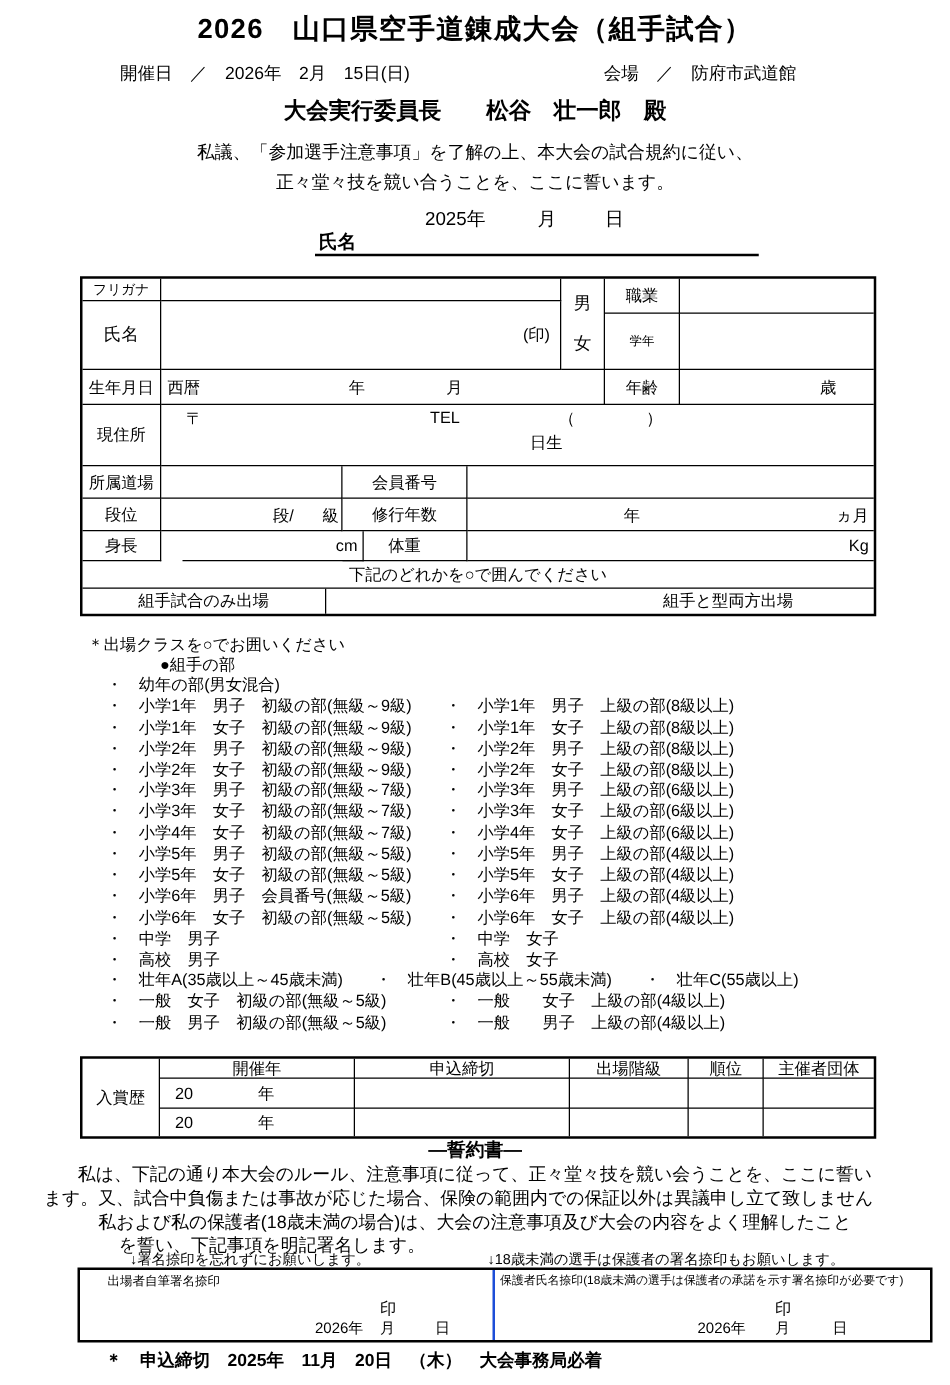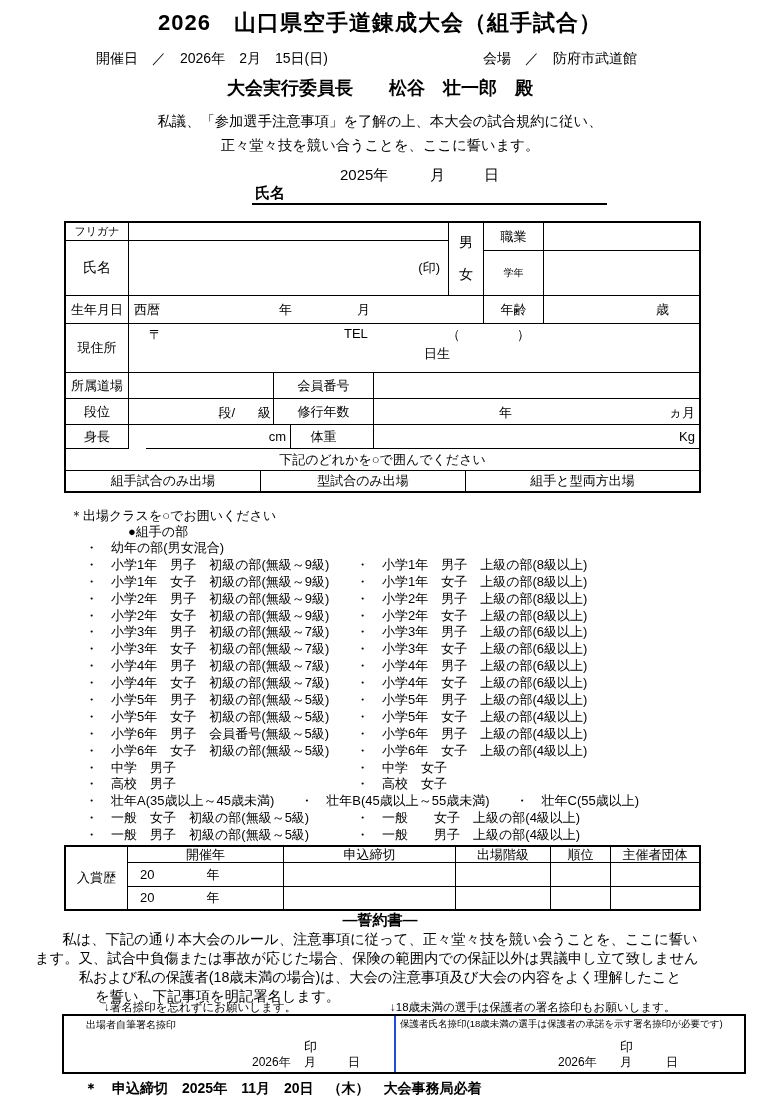--- a/index.html
+++ b/index.html
@@ -84,21 +84,20 @@
     <div class="cell bb fs13" style="left:308px;top:176px;width:325px;height:26px;">
       <span class="inner" style="left:125px;top:5px;">年</span>
       <span class="inner" style="right:4px;top:5px;">ヵ月</span>
     </div>
     <div class="cell lab br bb fs13" style="left:0;top:202px;width:63px;height:24px;">身長</div>
     <div class="cell br bb fs13" style="left:80px;top:202px;width:145px;height:24px;display:flex;align-items:center;justify-content:flex-end;padding-right:4px;">cm</div>
     <div class="cell lab br bb fs13" style="left:208px;top:202px;width:100px;height:24px;">体重</div>
     <div class="cell bb fs13" style="left:308px;top:202px;width:325px;height:24px;display:flex;align-items:center;justify-content:flex-end;padding-right:4px;">Kg</div>
     <div class="cell lab bb fs13" style="left:0;top:226px;width:633px;height:22px;">下記のどれかを○で囲んでください</div>
     <div class="cell lab br fs13" style="left:0;top:248px;width:195px;height:20px;">組手試合のみ出場</div>
-    <div class="cell lab br fs13" style="left:195px;top:248px;width:205px;height:20px;">型試合のみ出場</div>
     <div class="cell lab fs13" style="left:400px;top:248px;width:233px;height:20px;">組手と型両方出場</div>
   </div>
 
   <div class="abs fs13" style="left:70px;top:507px;">＊出場クラスを○でお囲いください</div>
   <div class="abs fs13" style="left:128px;top:523px;">●組手の部</div>
   <div class="abs" style="left:0;top:539px;width:760px;text-align:right;">
     <div class="class-row">
         <span class="cl">・　幼年の部(男女混合)</span>
         <span class="cr"></span>
       </div>
@@ -118,24 +117,20 @@
         <span class="cl">・　小学2年　女子　初級の部(無級～9級)</span>
         <span class="cr">・　小学2年　女子　上級の部(8級以上)</span>
       </div>
     <div class="class-row">
         <span class="cl">・　小学3年　男子　初級の部(無級～7級)</span>
         <span class="cr">・　小学3年　男子　上級の部(6級以上)</span>
       </div>
     <div class="class-row">
         <span class="cl">・　小学3年　女子　初級の部(無級～7級)</span>
         <span class="cr">・　小学3年　女子　上級の部(6級以上)</span>
-      </div>
-    <div class="class-row">
-        <span class="cl">・　小学4年　男子　初級の部(無級～7級)</span>
-        <span class="cr">・　小学4年　男子　上級の部(6級以上)</span>
       </div>
     <div class="class-row">
         <span class="cl">・　小学4年　女子　初級の部(無級～7級)</span>
         <span class="cr">・　小学4年　女子　上級の部(6級以上)</span>
       </div>
     <div class="class-row">
         <span class="cl">・　小学5年　男子　初級の部(無級～5級)</span>
         <span class="cr">・　小学5年　男子　上級の部(4級以上)</span>
       </div>
     <div class="class-row">

